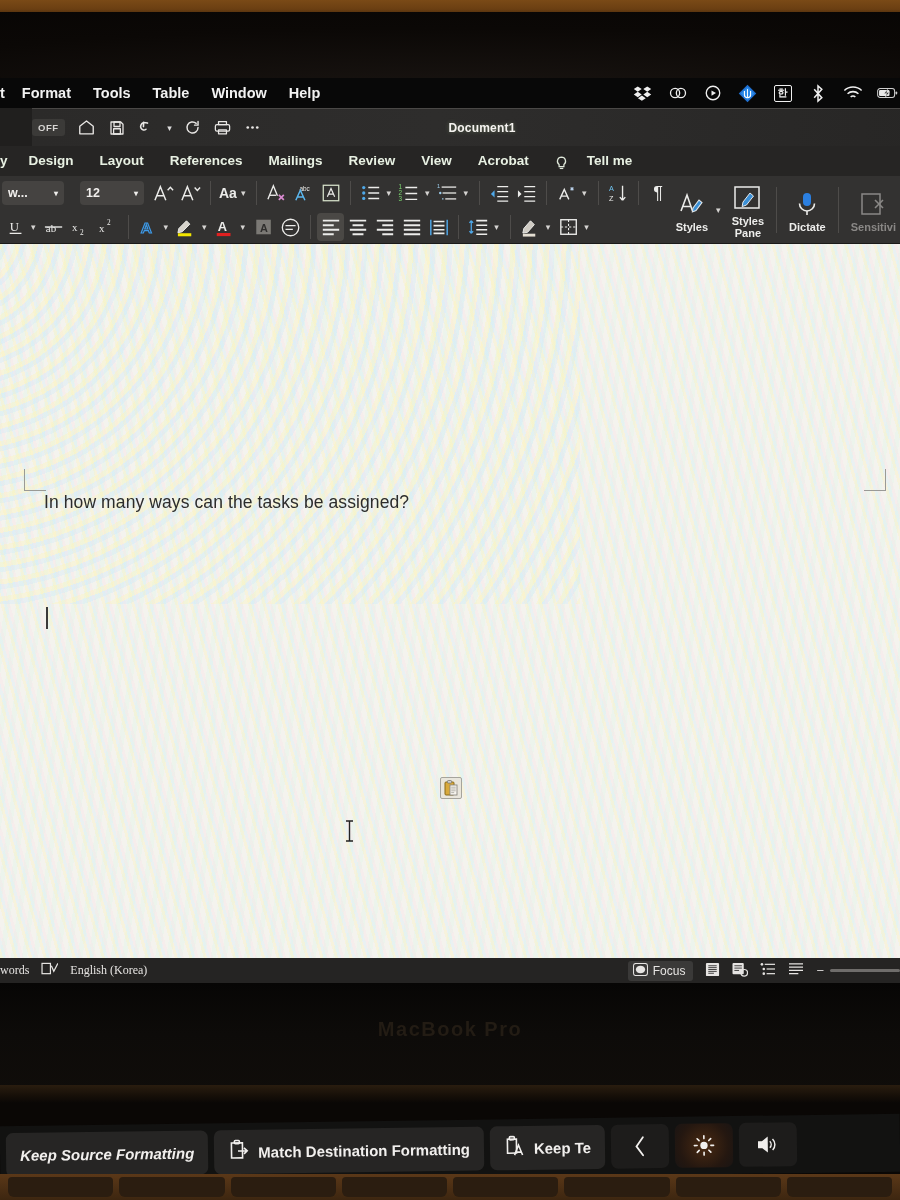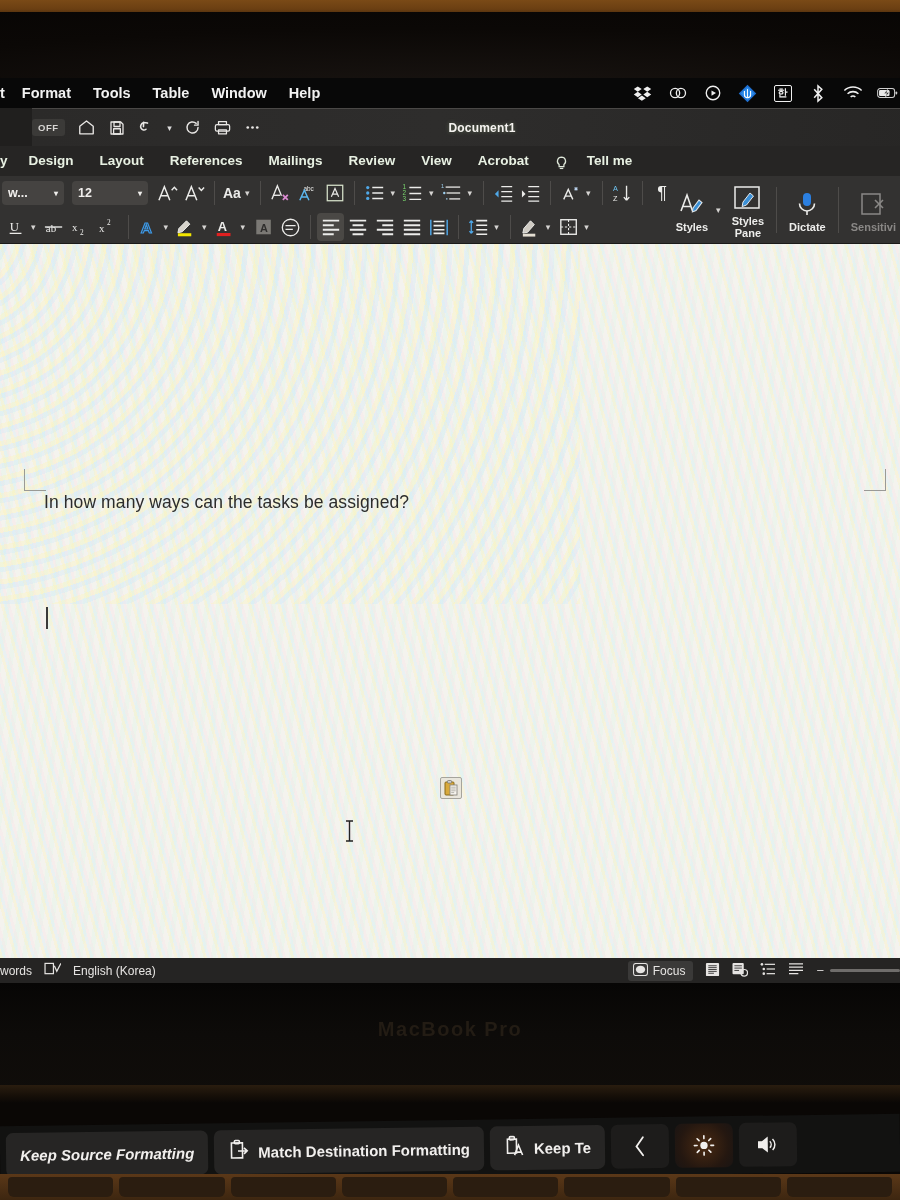--- a/index.html
+++ b/index.html
@@ -99,21 +99,21 @@
   .ctl.sq { width: 27px; }
   .ctl.sel { background: #4a4845; }
   .caret { font-size: 9px; color: #d6d4d2; padding: 0 5px 0 2px; }
   .vsep { width: 1px; height: 24px; background: #4e4c4a; margin: 0 6px; }
   .combo {
     height: 24px; background: #454341; border-radius: 4px;
     display: flex; align-items: center; justify-content: space-between;
     color: #f0eeec; font-size: 12.5px; font-weight: 700; padding: 0 6px;
   }
   .combo.font { width: 62px; margin-left: 2px; }
-  .combo.size { width: 76px; margin-left: 8px; text-align: right; }
+  .combo.size { width: 64px; margin-left: 16px; text-align: right; }
   .bigbtn {
     display: flex; flex-direction: column; align-items: center; justify-content: center;
     height: 62px; color: #ededeb; font-size: 11px; font-weight: 700; line-height: 12px;
     padding: 0 4px; text-align: center;
   }
   .bigbtn.dim { color: #8a8886; }
   .bigbtn .gx { height: 34px; display: flex; align-items: center; justify-content: center; }
   .rgroup-right {
     position: absolute; right: 0; top: 0; height: 68px; display: flex; align-items: center; gap: 2px;
   }
@@ -152,21 +152,21 @@
     display: flex; align-items: center; justify-content: center;
   }
   .ibeam { position: absolute; left: 344px; top: 576px; color: #2b2b2b; }
 
   
   .statusbar {
     position: absolute; left: 0; top: 880px; width: 900px; height: 25px;
     background: #252423; display: flex; align-items: center;
     color: #e6e4e2; font-size: 12px; font-weight: 400;
   }
-  .sb-left { display: flex; align-items: center; gap: 12px; padding-left: 0px; }
+  .sb-left { display: flex; align-items: center; gap: 12px; padding-left: 0px; font-family: Liberation Serif, serif; }
   .sb-right { position: absolute; right: 0; display: flex; align-items: center; gap: 12px; padding-right: 0px; }
   .focus-btn {
     display: flex; align-items: center; gap: 5px; background: #3a3938;
     border-radius: 3px; padding: 2px 8px 2px 5px; font-size: 12px; font-weight: 400;
   }
   .zoom-slider { display: flex; align-items: center; gap: 0px; }
   .zs-minus { color: #d8d6d4; font-size: 13px; padding-right: 6px; }
   .zs-track { width: 70px; height: 3px; background: #6f6d6b; border-radius: 2px; }
 
   

